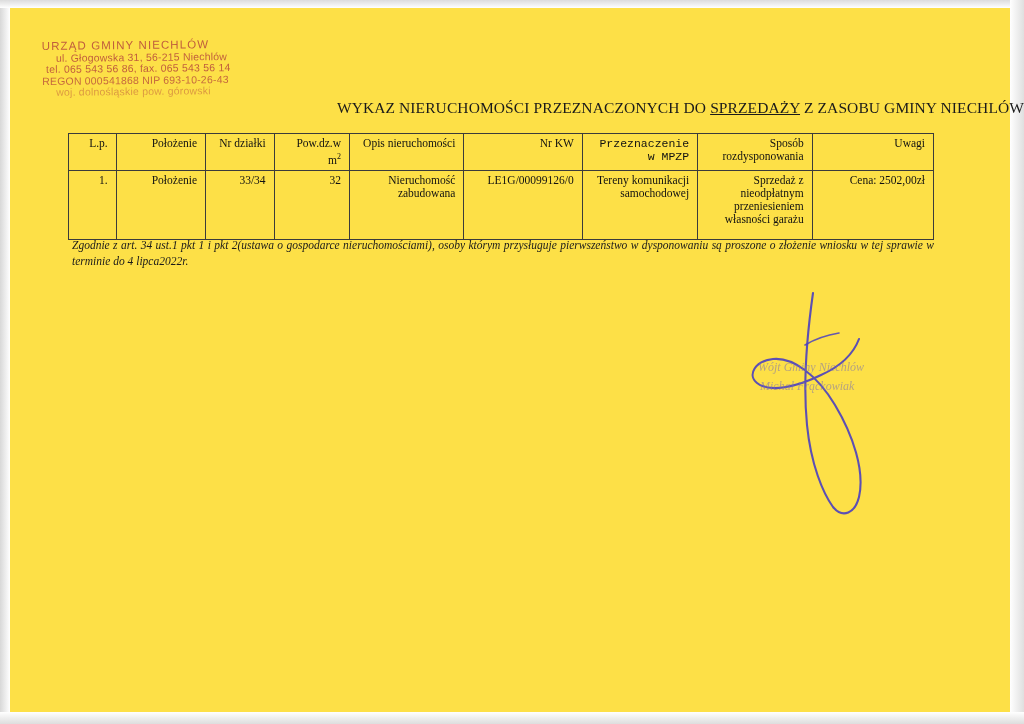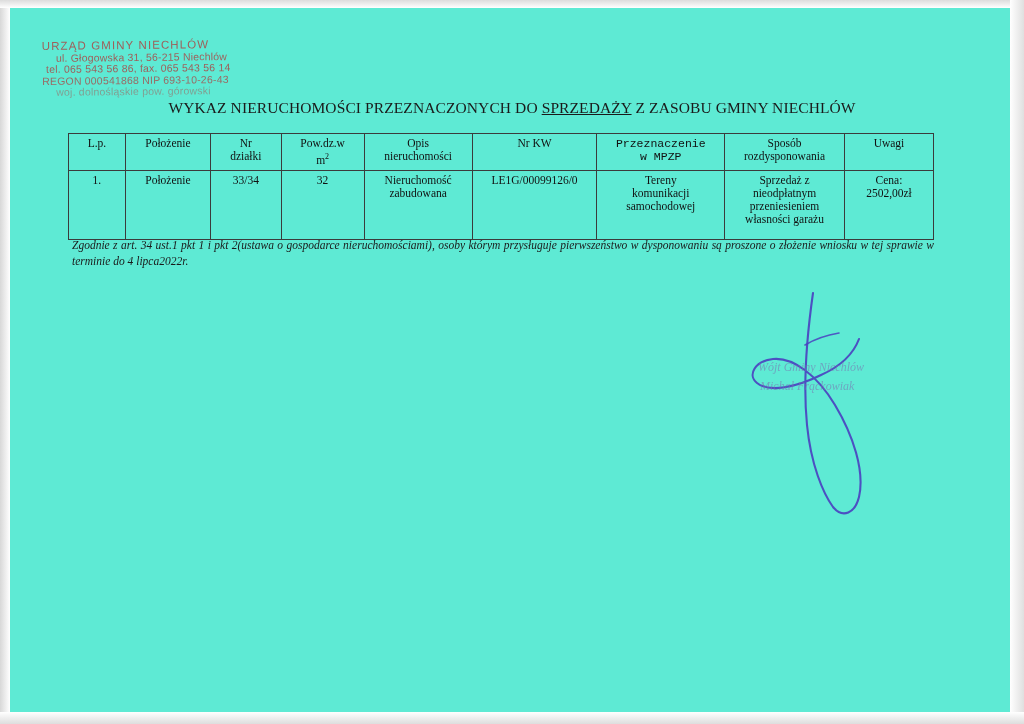--- a/index.html
+++ b/index.html
@@ -10,21 +10,21 @@
   body {
     width: 1024px;
     height: 724px;
     overflow: hidden;
     font-family: "Liberation Serif", serif;
   }
   .page {
     position: relative;
     width: 1024px;
     height: 724px;
-    background: #5eead4;
+    background: #fde047;
     box-sizing: border-box;
   }
   
   .scan-edge-left {
     position: absolute;
     left: 0; top: 0; bottom: 0;
     width: 10px;
     background: linear-gradient(to right, #d8d8d8, #ffffff);
   }
   .scan-edge-top {
@@ -65,21 +65,21 @@
   .stamp .l3 { padding-left: 4px; }
   .stamp .l4 { opacity: 0.92; }
   .stamp .l5 { padding-left: 14px; opacity: 0.55; }
 
   
   .doc-title {
     position: absolute;
     left: 0;
     right: 0;
     top: 99px;
-    text-align: center;
+    text-align: right;
     font-size: 15.5px;
     color: #1a1a1a;
     letter-spacing: 0.1px;
   }
   .doc-title .underline { text-decoration: underline; }
 
   
   .table-wrap {
     position: absolute;
     left: 68px;
@@ -88,23 +88,23 @@
   }
   table.listing {
     border-collapse: collapse;
     width: 100%;
     font-size: 11.5px;
     color: #111;
   }
   table.listing th,
   table.listing td {
     border: 1px solid #3b3b3b;
-    text-align: center;
+    text-align: right;
     vertical-align: top;
-    padding: 3px 18px;
+    padding: 3px 8px;
     font-weight: normal;
     line-height: 13px;
   }
   table.listing thead th { height: 26px; }
   table.listing tbody td { height: 62px; }
   .col-lp { width: 40px; }
   .col-pol { width: 93px; }
   .col-dz { width: 67px; }
   .col-pow { width: 69px; }
   .col-opis { width: 120px; }

